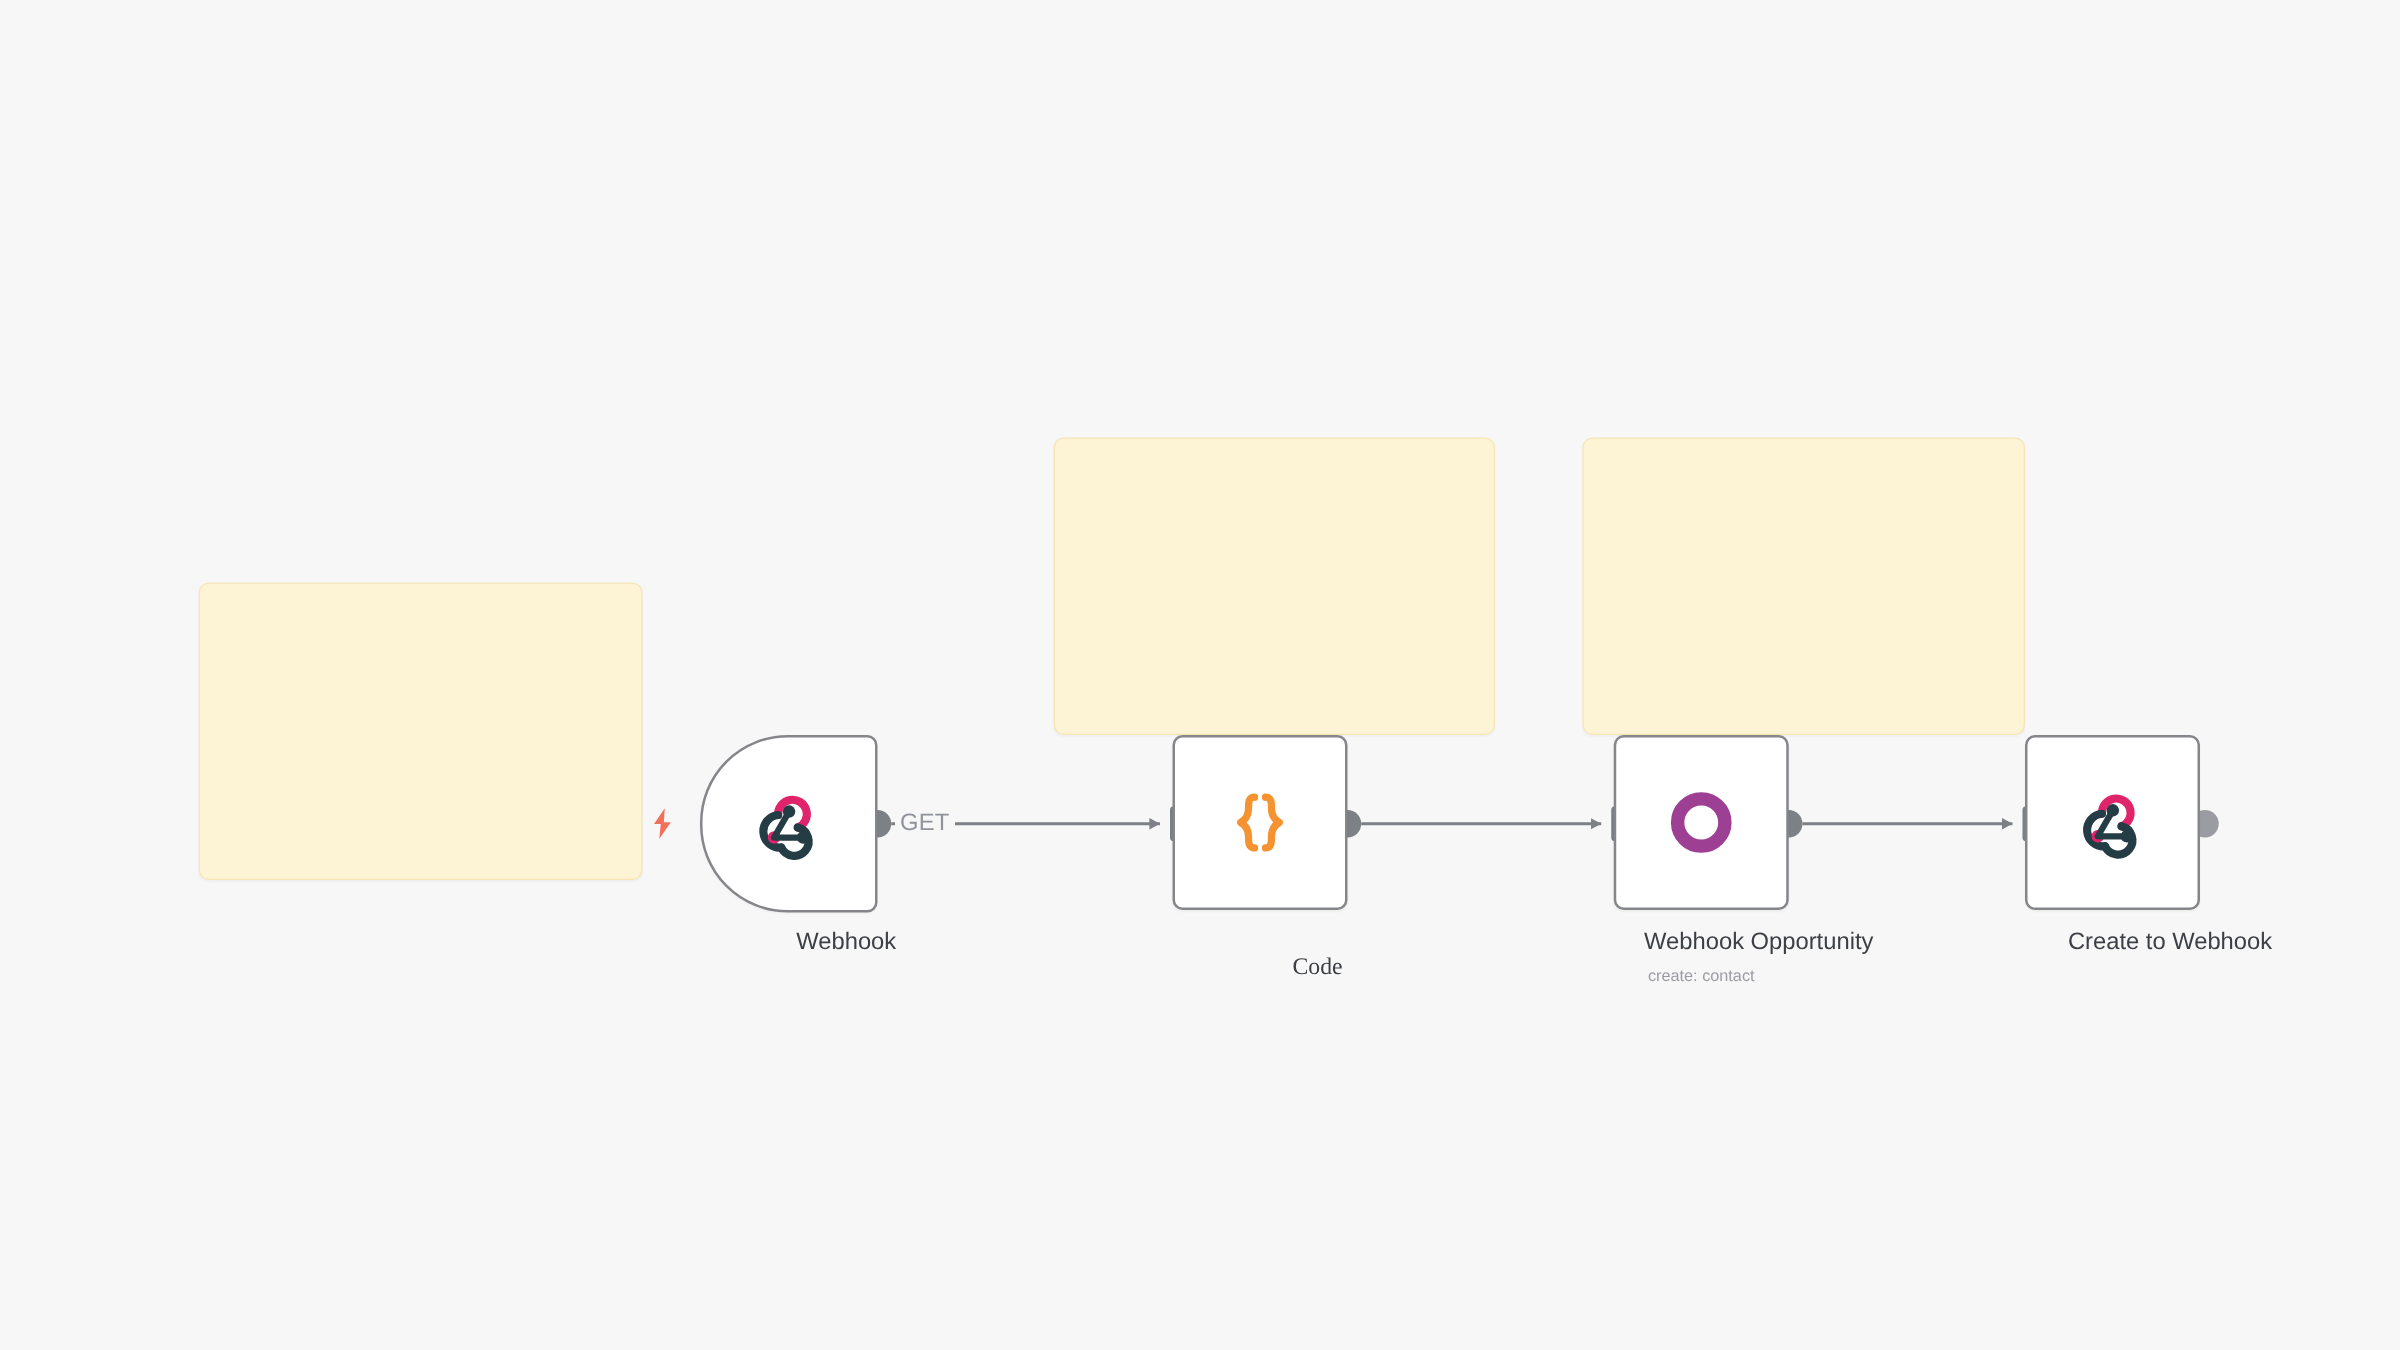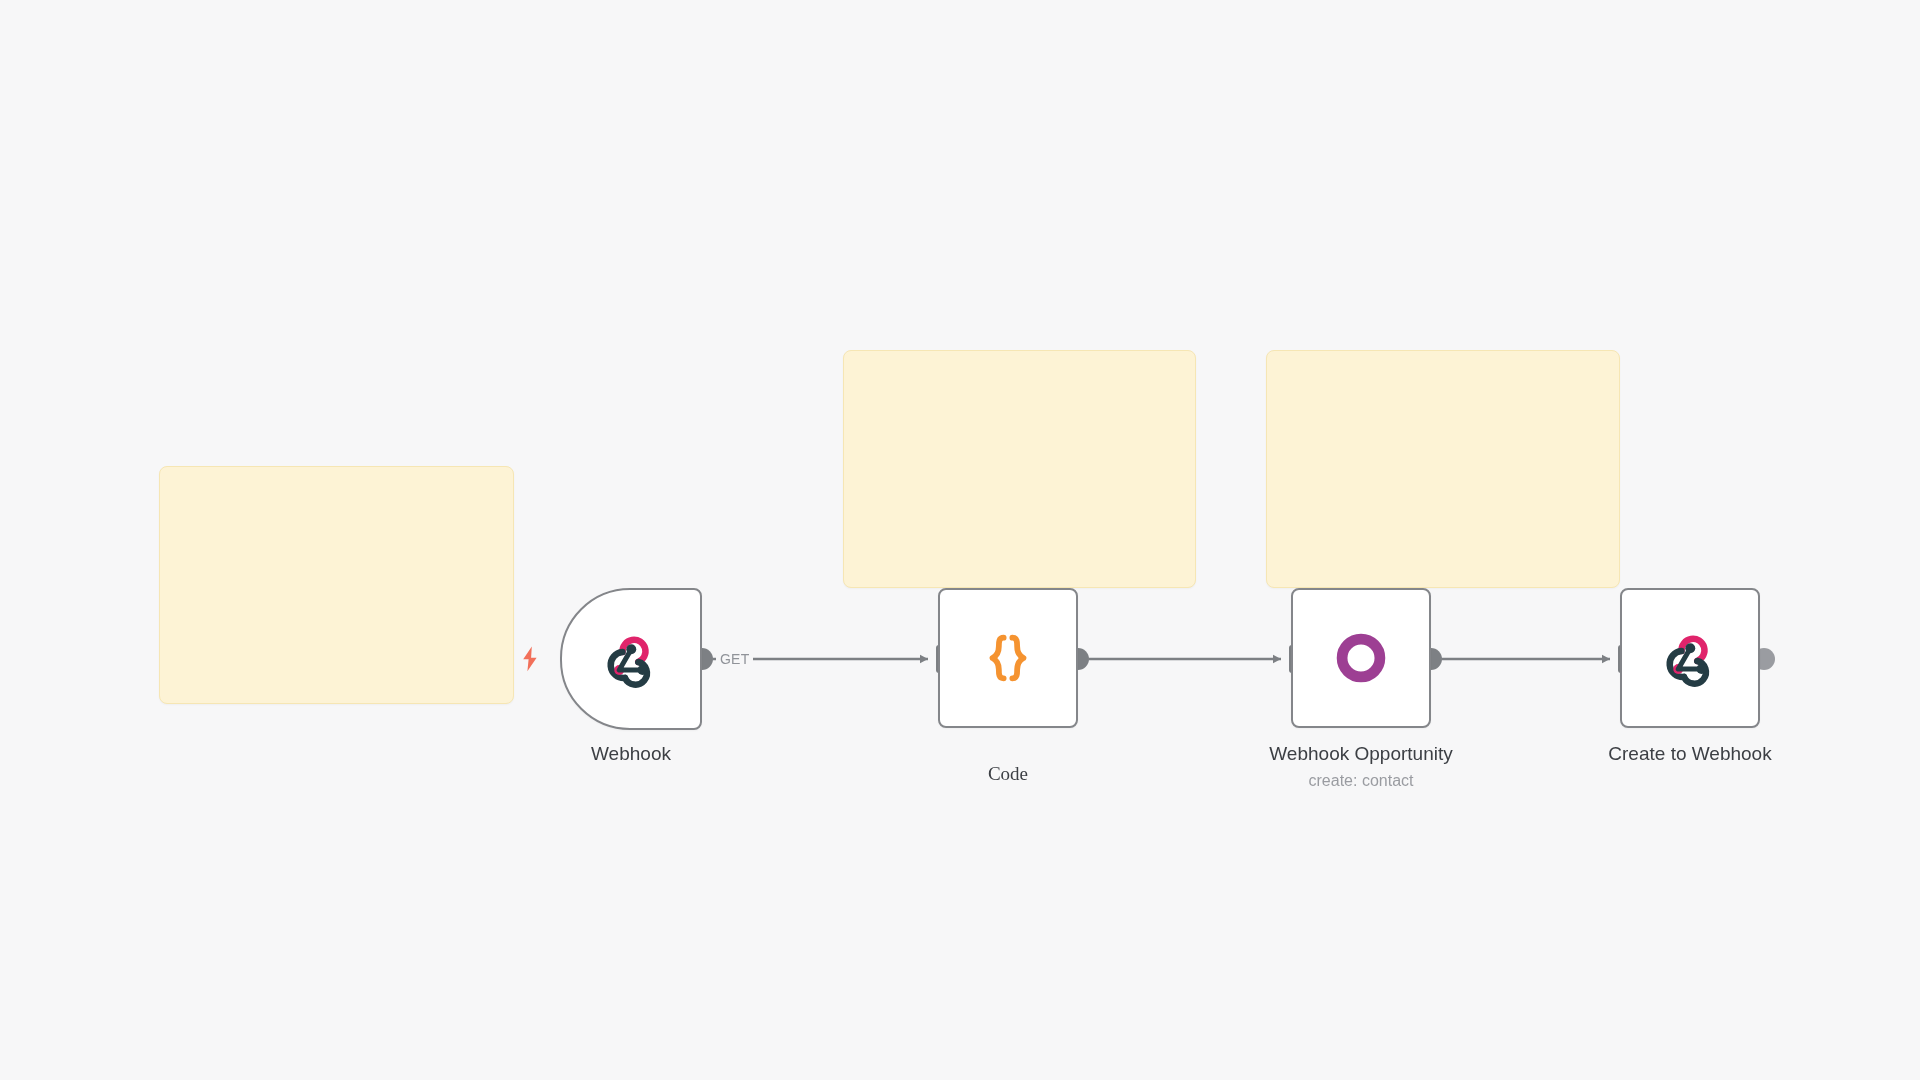--- a/index.html
+++ b/index.html
@@ -44,21 +44,21 @@
     position: absolute;
     left: 0;
     top: 0;
     width: 1920px;
     height: 1080px;
     pointer-events: none;
   }
 
   .conn-label {
     position: absolute;
-    font-size: 14px;
+    font-size: 19px;
     color: #909399;
     background: #f7f7f8;
     padding: 0 4px;
     letter-spacing: 0.2px;
     transform: translate(0, -50%);
     white-space: nowrap;
   }
 
   
   .node {
@@ -84,26 +84,27 @@
   }
 
   .node-caption {
     position: absolute;
     text-align: center;
     color: #3c3f44;
     font-size: 19px;
     line-height: 24px;
     white-space: nowrap;
     transform: translateX(-50%);
+    margin-left: 46px;
   }
   .node-subcaption {
     position: absolute;
     text-align: left;
     color: #9a9ca1;
-    font-size: 16px;
+    font-size: 13px;
     line-height: 22px;
     white-space: nowrap;
     transform: translateX(-50%);
   }
 
   .bolt {
     position: absolute;
     width: 22px;
     height: 28px;
     display: flex;

